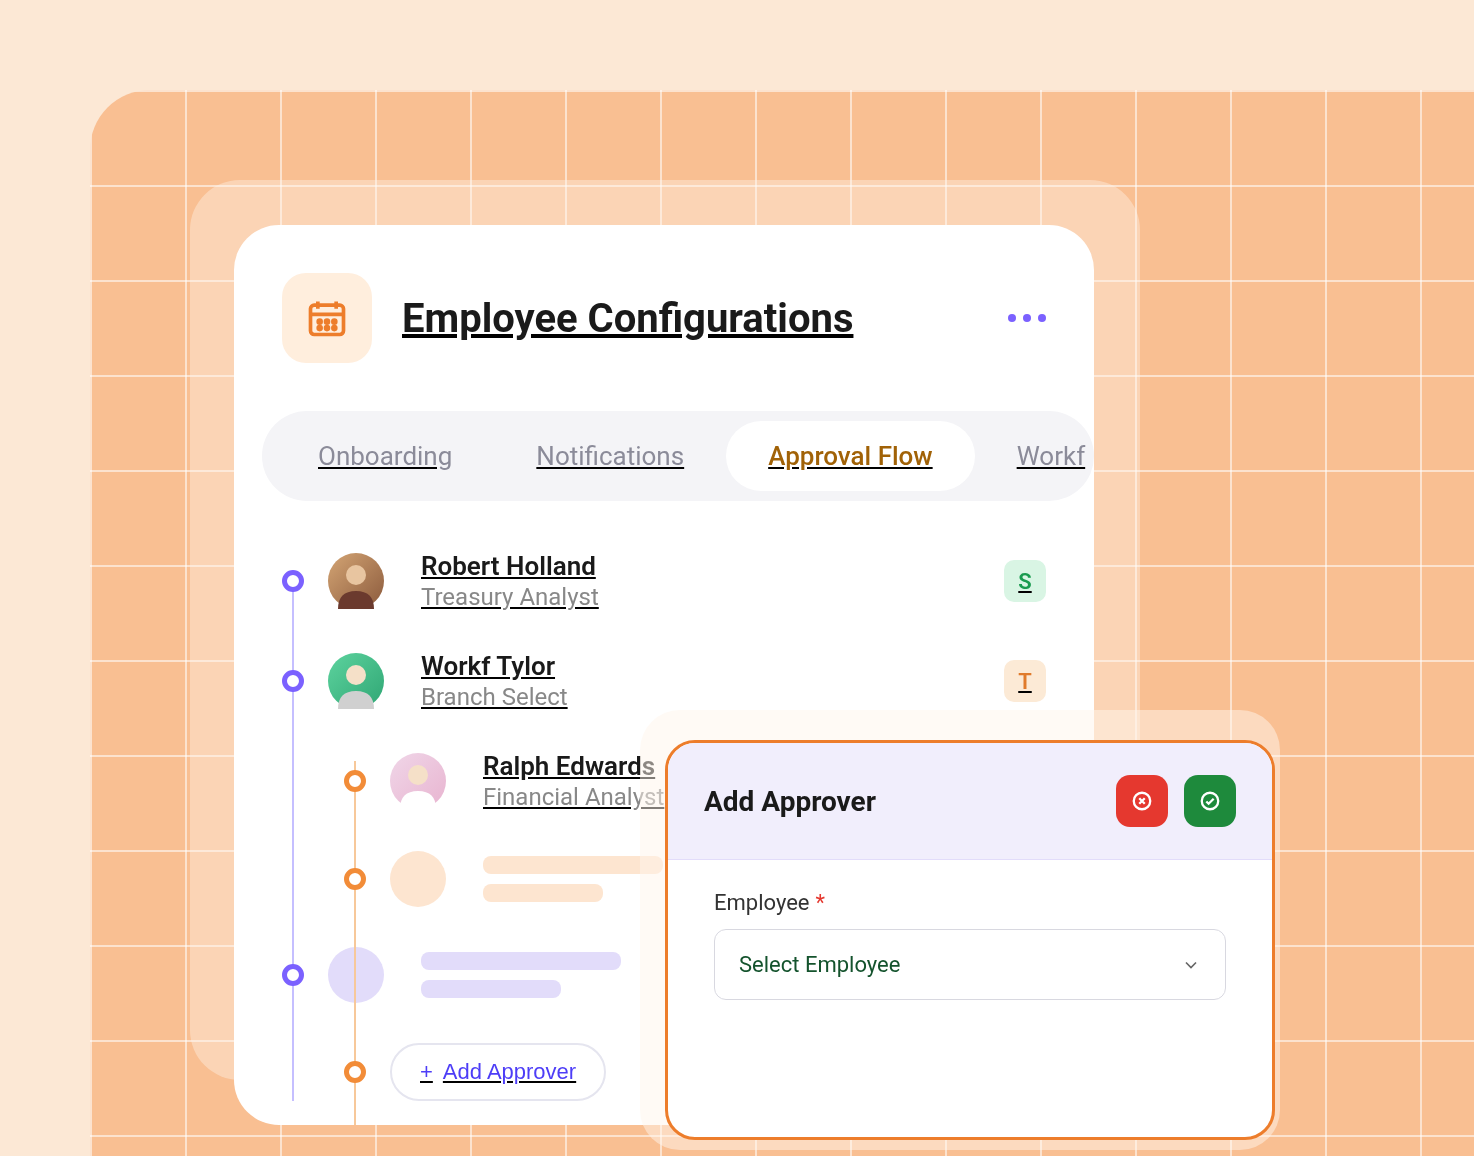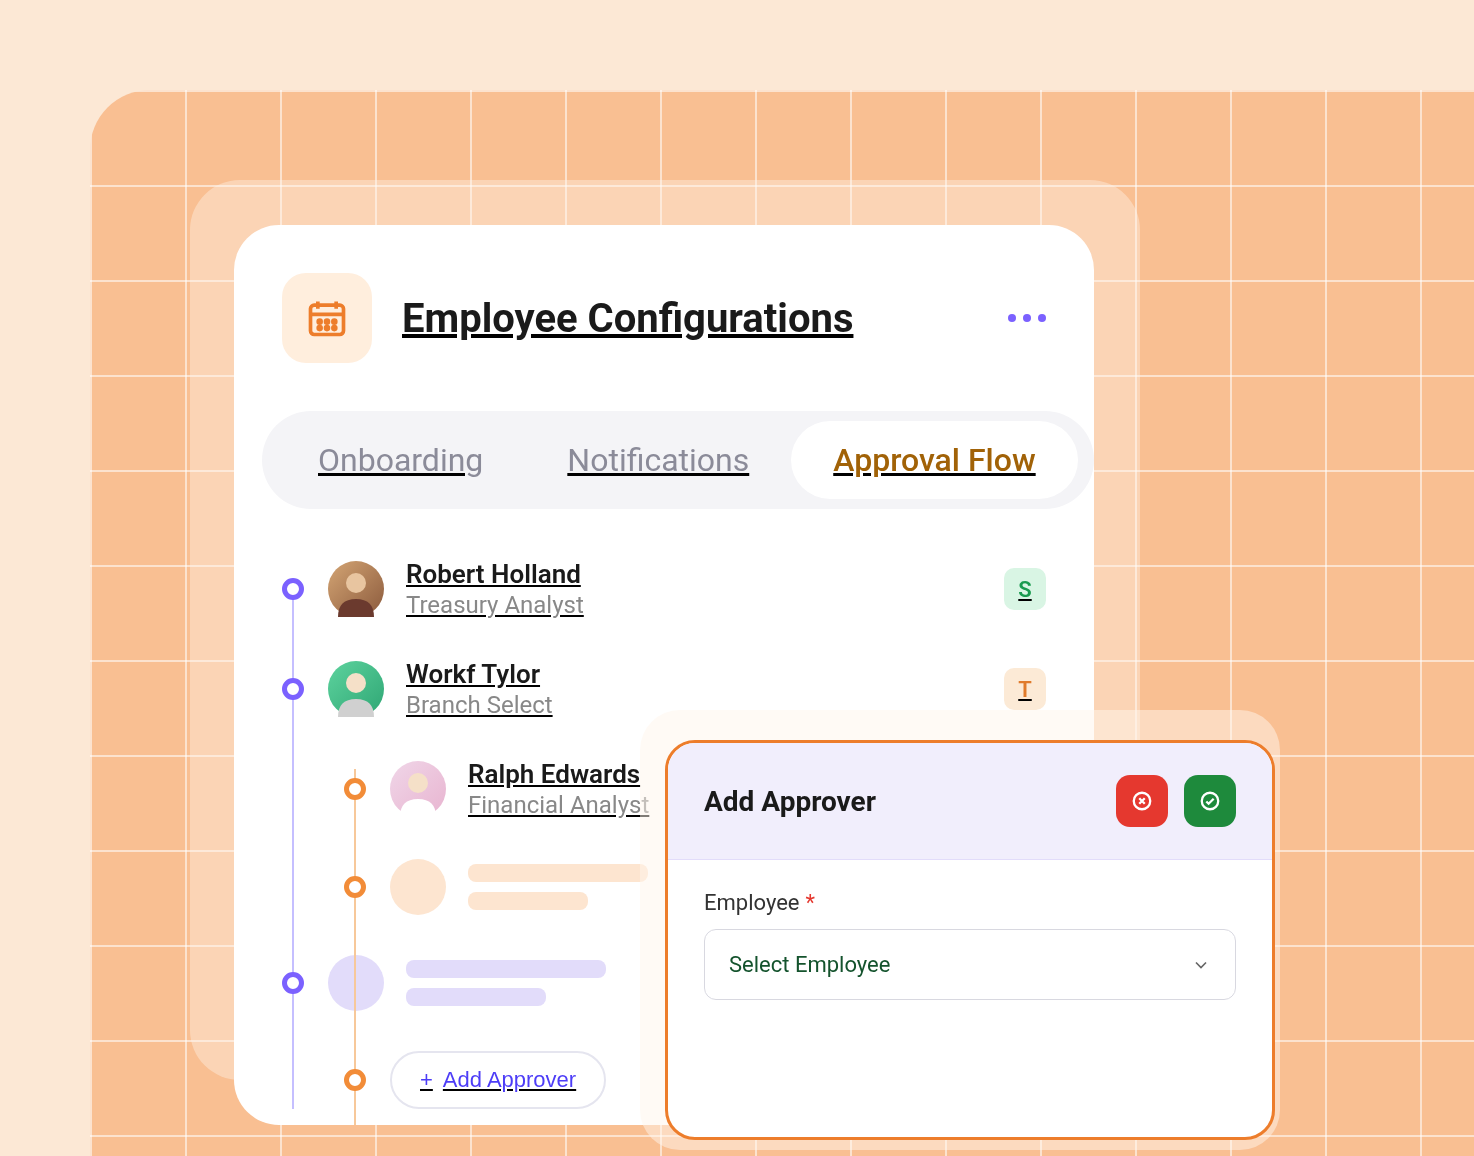--- a/index.html
+++ b/index.html
@@ -84,21 +84,21 @@
       border-radius: 50px;
       display: flex;
       align-items: center;
       padding: 10px 14px;
       margin-left: 28px;
       margin-right: 0px;
       overflow: hidden;
     }
     .tab {
       padding: 20px 42px;
-      font-size: 32px;
+      font-size: 26px;
       color: #8b8b99;
       border-radius: 40px;
       cursor: pointer;
       white-space: nowrap;
     }
     .tab.active {
       background: #ffffff;
       color: #a16207;
       font-weight: 500;
     }
@@ -132,21 +132,21 @@
       align-items: center;
       justify-content: center;
       font-size: 24px;
       font-weight: 600;
       color: #fff;
     }
     .avatar.a1 { background: linear-gradient(135deg, #d4a574, #8b5a3c); }
     .avatar.a2 { background: linear-gradient(135deg, #5dd39e, #2fa674); }
     .avatar.a3 { background: linear-gradient(135deg, #f0d6e8, #e8b4d0); }
     .avatar.skeleton { background: #fde5d0; }
-    .person-info { margin-left: 22px; flex: 1; }
+    .person-info { margin-left: 37px; flex: 1; }
     .person-name { font-size: 26px; font-weight: 600; color: #1a1a1a; }
     .person-role { font-size: 24px; color: #888; margin-top: 2px; }
     .badge {
       width: 42px;
       height: 42px;
       border-radius: 10px;
       display: flex;
       align-items: center;
       justify-content: center;
       font-size: 22px;
@@ -231,21 +231,21 @@
       height: 52px;
       border-radius: 14px;
       display: flex;
       align-items: center;
       justify-content: center;
       cursor: pointer;
       margin-left: 16px;
     }
     .modal-btn.cancel { background: #e5382f; }
     .modal-btn.confirm { background: #1e8a3c; }
-    .modal-body { padding: 30px 36px; }
+    .modal-body { padding: 30px 46px; }
     .form-label { font-size: 22px; color: #333; margin-bottom: 14px; display: flex; gap: 6px; }
     .form-label .req { color: #e5382f; }
     .select-box {
       border: 1.5px solid #d8d8e0;
       border-radius: 12px;
       padding: 22px 24px;
       display: flex;
       align-items: center;
       justify-content: space-between;
       cursor: pointer;

